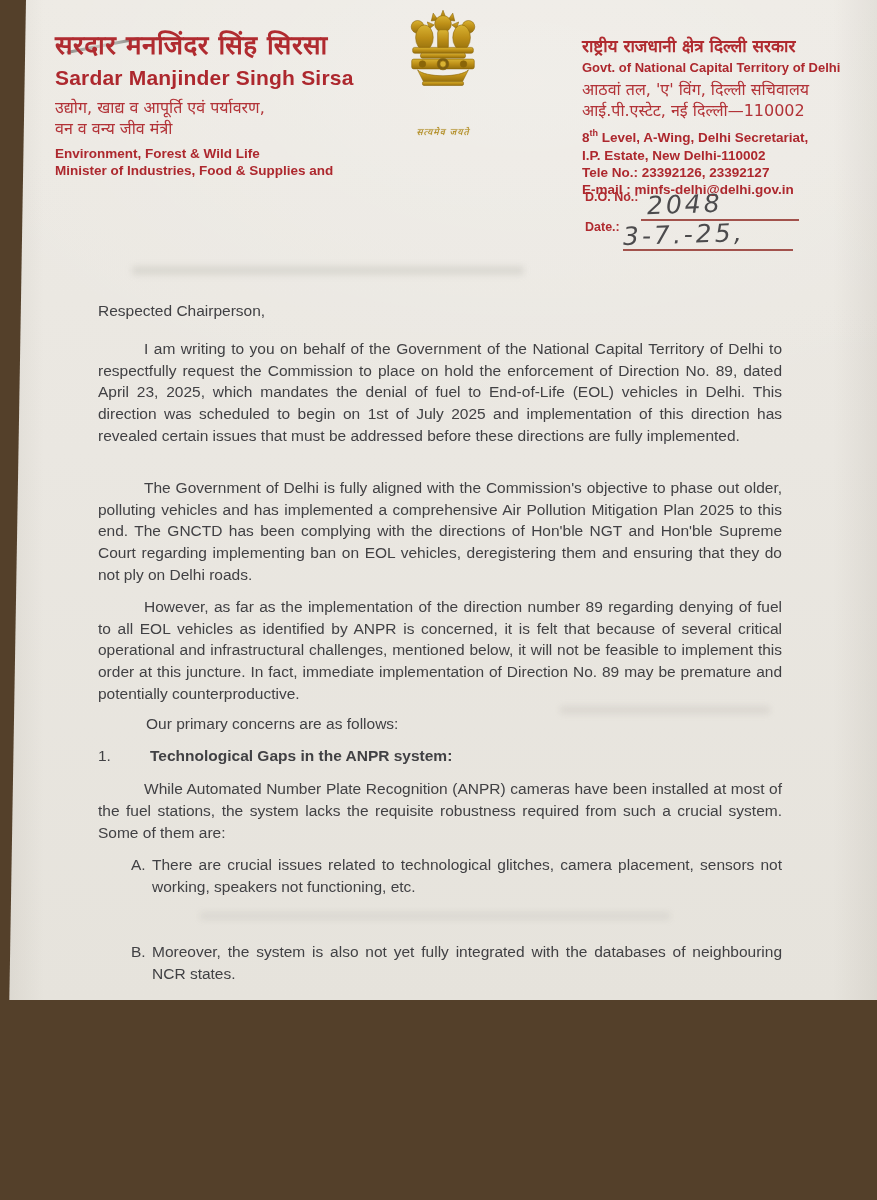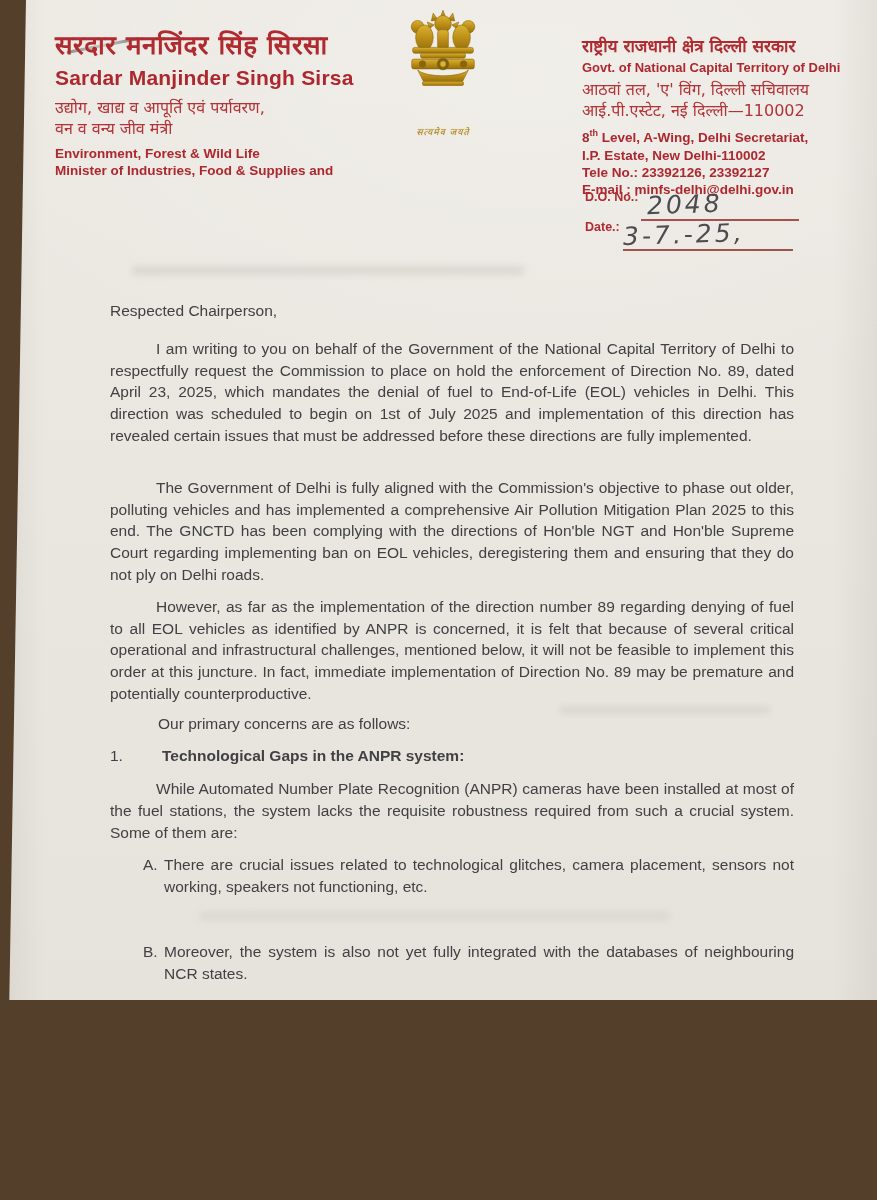--- a/index.html
+++ b/index.html
@@ -45,21 +45,21 @@
   sup.s { font-size:9px; vertical-align:super; }
   
   .do-row { position:absolute; left:585px; display:flex; align-items:flex-start; }
   .do-row .lbl { font-size:12.5px; font-weight:bold; color:#b02b30; padding-bottom:2px; white-space:nowrap; }
   .uline { display:inline-block; border-bottom:2px solid #a2524c; margin-left:3px; }
   .hw { font-family:"DejaVu Sans",sans-serif; font-size:25px; color:#4c4b4d; letter-spacing:3px; display:inline-block; transform:rotate(-2deg); font-style:italic; }
   
   .staple { position:absolute; left:66px; top:44px; width:74px; height:3px;
     background:linear-gradient(90deg,#8f8e8a,#c9c8c4,#7e7d79); transform:rotate(-11deg); border-radius:2px; }
   
-  .body { position:absolute; left:110px; top:300px; width:684px; color:#414144; font-size:15.5px; line-height:21.8px; }
+  .body { position:absolute; left:98px; top:300px; width:684px; color:#414144; font-size:15.5px; line-height:21.8px; }
   .body p { text-align:justify; }
   .ind { text-indent:46px; }
   .sal { margin-bottom:16px; }
   .p1 { margin-bottom:30px; }
   .p2 { margin-bottom:10px; }
   .p3 { margin-bottom:8px; }
   .concerns { margin-bottom:10px; text-indent:48px; }
   .hrow { display:flex; margin-bottom:12px; }
   .hrow .num { width:52px; }
   .hrow .hd { font-weight:bold; }

